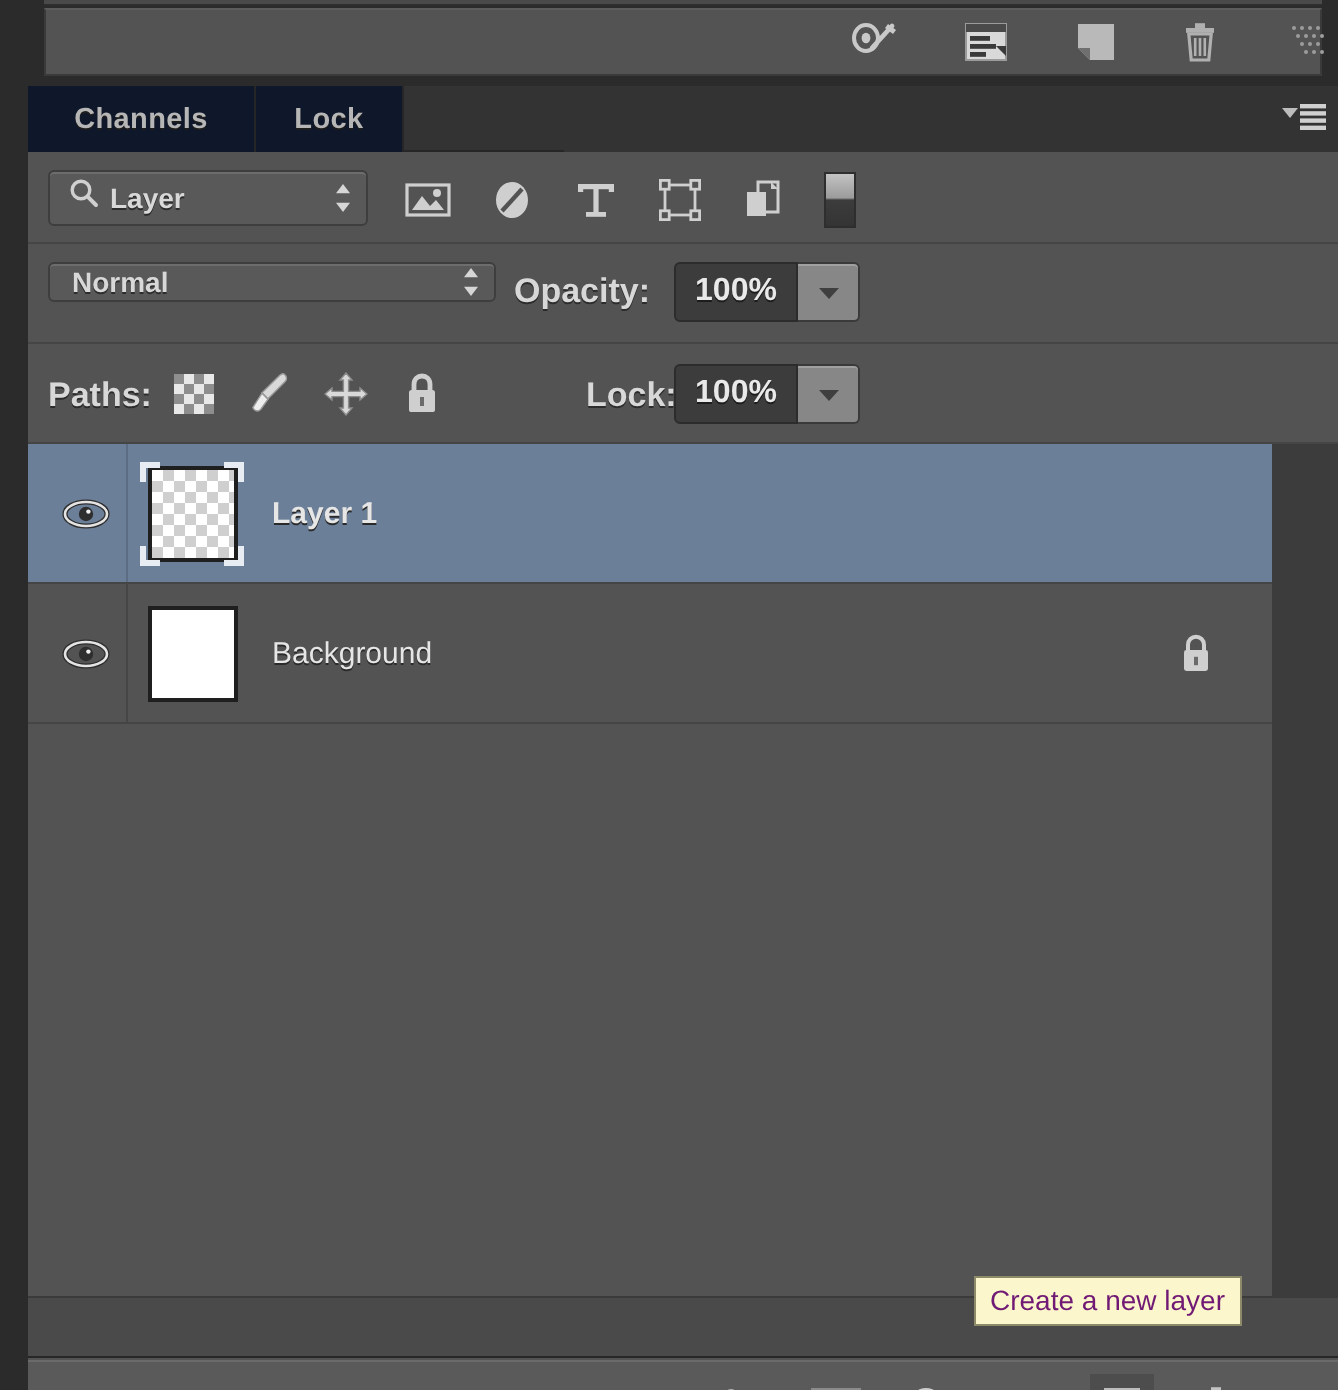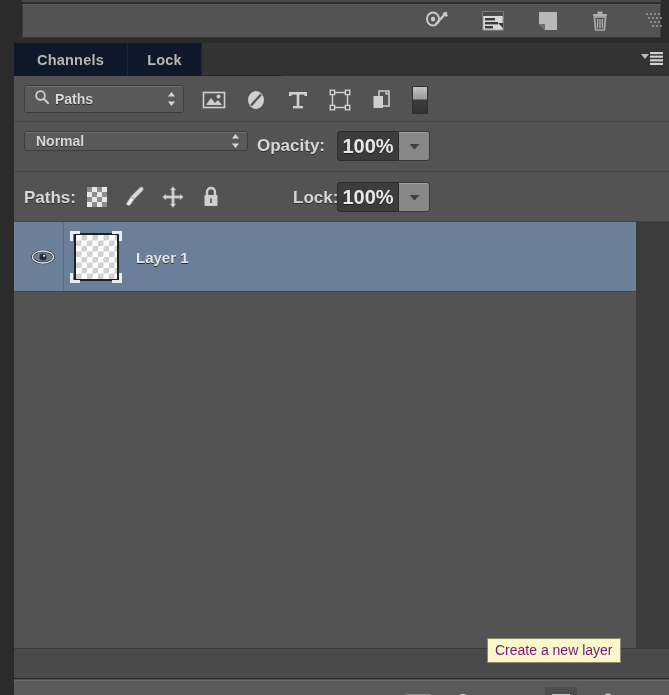--- a/index.html
+++ b/index.html
@@ -113,21 +113,21 @@
   .fieldlabel {
     position: absolute; color: #d8d8d8; font-size: 17px; font-weight: bold;
     text-shadow: 0 1px 0 #2c2c2c;
   }
   .numbox {
     position: absolute;
     background: #3c3c3c;
     border: 1px solid #2c2c2c;
     border-radius: 3px 0 0 3px;
     display: flex; align-items: center; justify-content: center;
-    color: #e9e9e9; font-size: 20px; font-weight: bold;
+    color: #e9e9e9; font-size: 16px; font-weight: bold;
     text-shadow: 0 1px 0 #1c1c1c;
   }
   .numdrop {
     position: absolute;
     background: #878787;
     border: 1px solid #3a3a3a;
     border-left: none;
     border-radius: 0 3px 3px 0;
     display: flex; align-items: center; justify-content: center;
     box-shadow: inset 0 1px 0 #a0a0a0;
@@ -327,21 +327,21 @@
 
     <div class="ctl-row row-filter">
 
       <div class="sel kind-sel">
         <span class="magnifier">
           <svg width="16" height="16" viewBox="0 0 16 16">
             <circle cx="6.5" cy="6.5" r="4.4" fill="none" stroke="#d0d0d0" stroke-width="1.7"></circle>
             <path d="M9.8 9.8 L14 14" stroke="#d0d0d0" stroke-width="2" stroke-linecap="round"></path>
           </svg>
         </span>
-        <span class="lbl">Paths</span>
+        <span class="lbl">Layer</span>
         <span class="stepper">
           <svg width="9" height="16" viewBox="0 0 9 16">
             <path d="M4.5 1 L8 5.6 L1 5.6 Z" fill="#d6d6d6"></path>
             <path d="M4.5 15 L8 10.4 L1 10.4 Z" fill="#d6d6d6"></path>
           </svg>
         </span>
       </div>
 
       <div class="filt-icon" style="left:187px">
         <svg width="24" height="20" viewBox="0 0 24 20">
@@ -478,20 +478,41 @@
         <div class="thumb-wrap">
           <div class="thumb checker"></div>
           <span class="corner c-tl"></span>
           <span class="corner c-tr"></span>
           <span class="corner c-bl"></span>
           <span class="corner c-br"></span>
         </div>
         <div class="layer-name">Layer 1</div>
       </div>
 
+      <div class="layer-row" style="top:70px">
+        <div class="eye">
+          <svg width="24" height="16" viewBox="0 0 24 16">
+            <ellipse cx="12" cy="8" rx="10.5" ry="6" fill="none" stroke="#2e2e2e" stroke-width="2.6"></ellipse>
+            <ellipse cx="12" cy="8" rx="10.5" ry="6" fill="none" stroke="#e4e4e4" stroke-width="1.3"></ellipse>
+            <ellipse cx="12" cy="8" rx="3.6" ry="3.6" fill="#2e2e2e"></ellipse>
+            <ellipse cx="13.2" cy="6.8" rx="1.1" ry="1.1" fill="#f0f0f0"></ellipse>
+          </svg>
+        </div>
+        <div class="thumb-wrap">
+          <div class="thumb"></div>
+        </div>
+        <div class="layer-name">Background</div>
+        <div class="layer-lock">
+          <svg width="20" height="22" viewBox="0 0 20 22">
+            <path d="M6 9 V6.4 C6 4 7.8 2.4 10 2.4 C12.2 2.4 14 4 14 6.4 V9" fill="none" stroke="#cfcfcf" stroke-width="2"></path>
+            <rect x="4" y="9" width="12" height="10.5" rx="1.2" fill="#cfcfcf"></rect>
+            <rect x="9" y="12.4" width="2" height="4.2" fill="#6a6a6a"></rect>
+          </svg>
+        </div>
+      </div>
 
       <div class="list-gutter"></div>
     </div>
 
     <div class="spacer-bar"></div>
 
     <div class="bottombar">
 
       <div class="bb-icon" style="left:289px">
         

